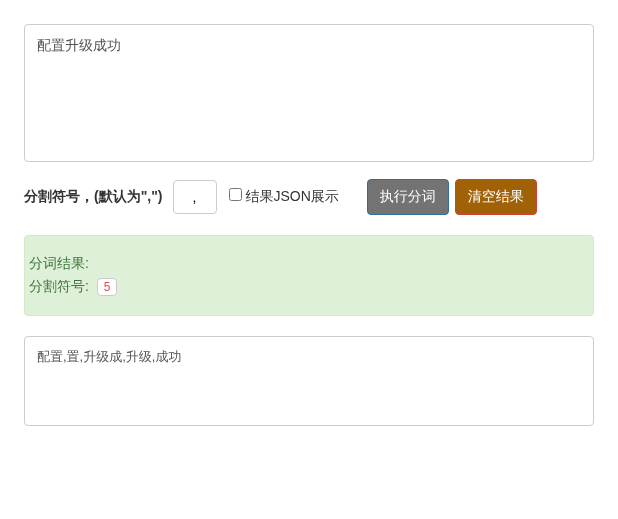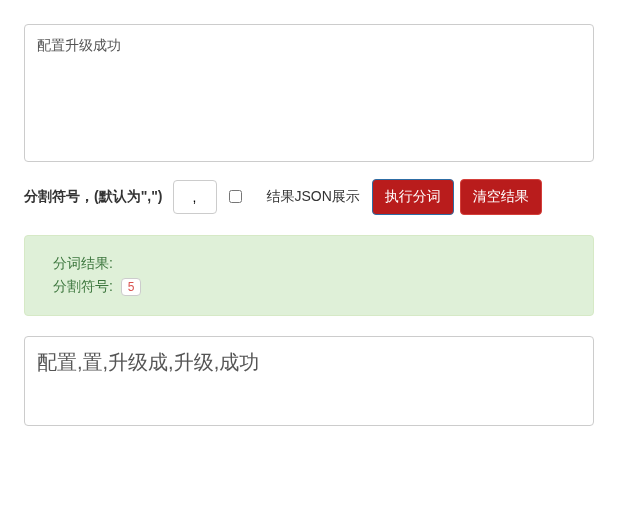--- a/index.html
+++ b/index.html
@@ -45,52 +45,51 @@
     height: 34px;
     border: 1px solid #ccc;
     border-radius: 4px;
     text-align: center;
     font-size: 14px;
     box-sizing: border-box;
     margin: 0 4px;
   }
   .checkbox-wrap {
     display: inline-flex;
-    align-items: center;
-    margin-right: 6px;
-    gap: 21px;
+    align-items: flex-start;
+    margin-right: 22px;
   }
   .checkbox-wrap input {
     margin: 0 4px 0 2px;
   }
   .btn {
     display: inline-block;
     padding: 7px 12px;
     border: 1px solid transparent;
     border-radius: 4px;
     color: #fff;
     font-size: 14px;
     cursor: pointer;
     line-height: 1.4;
     text-align: center;
   }
   .btn-primary {
-    background: #b91c1c;
+    background: #737373;
     border-color: #2e6da4;
   }
   .btn-danger {
-    background: #b91c1c;
+    background: #a16207;
     border-color: #d43f3a;
   }
   .result-panel {
     margin-top: 20px;
     background: #dff0d8;
     border: 1px solid #d6e9c6;
     border-radius: 4px;
-    padding: 14px 28px;
+    padding: 14px 4px;
     color: #3c763d;
   }
   .result-line {
     margin: 5px 0;
     font-size: 14px;
   }
   .badge {
     display: inline-block;
     background: #fff;
     color: #d9534f;
@@ -102,21 +101,21 @@
     margin-left: 4px;
     vertical-align: middle;
   }
   .output-textarea {
     width: 100%;
     height: 90px;
     border: 1px solid #ccc;
     border-radius: 4px;
     padding: 10px 12px;
     box-sizing: border-box;
-    font-size: 20px;
+    font-size: 13px;
     font-family: inherit;
     color: #555;
     resize: none;
     line-height: 1.5;
     margin-top: 20px;
   }
 </style>
 </head>
 <body>
 

